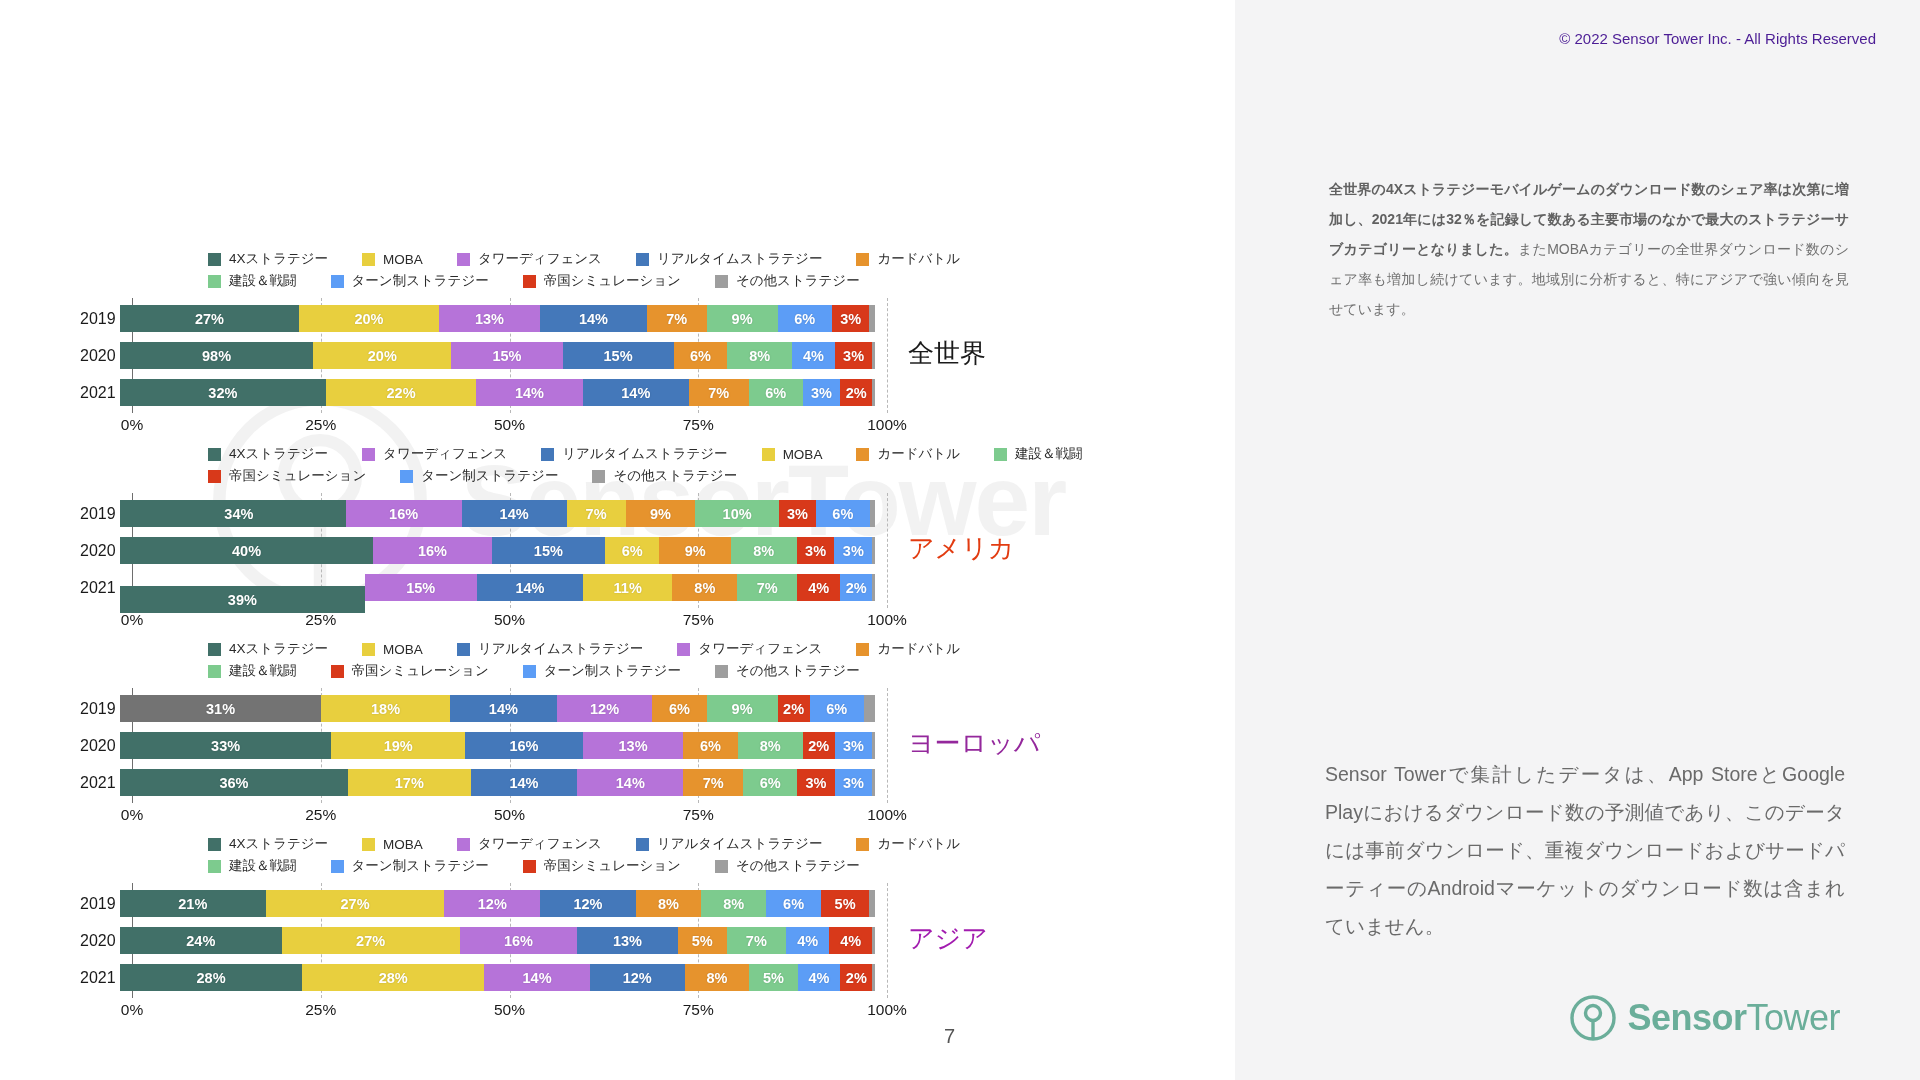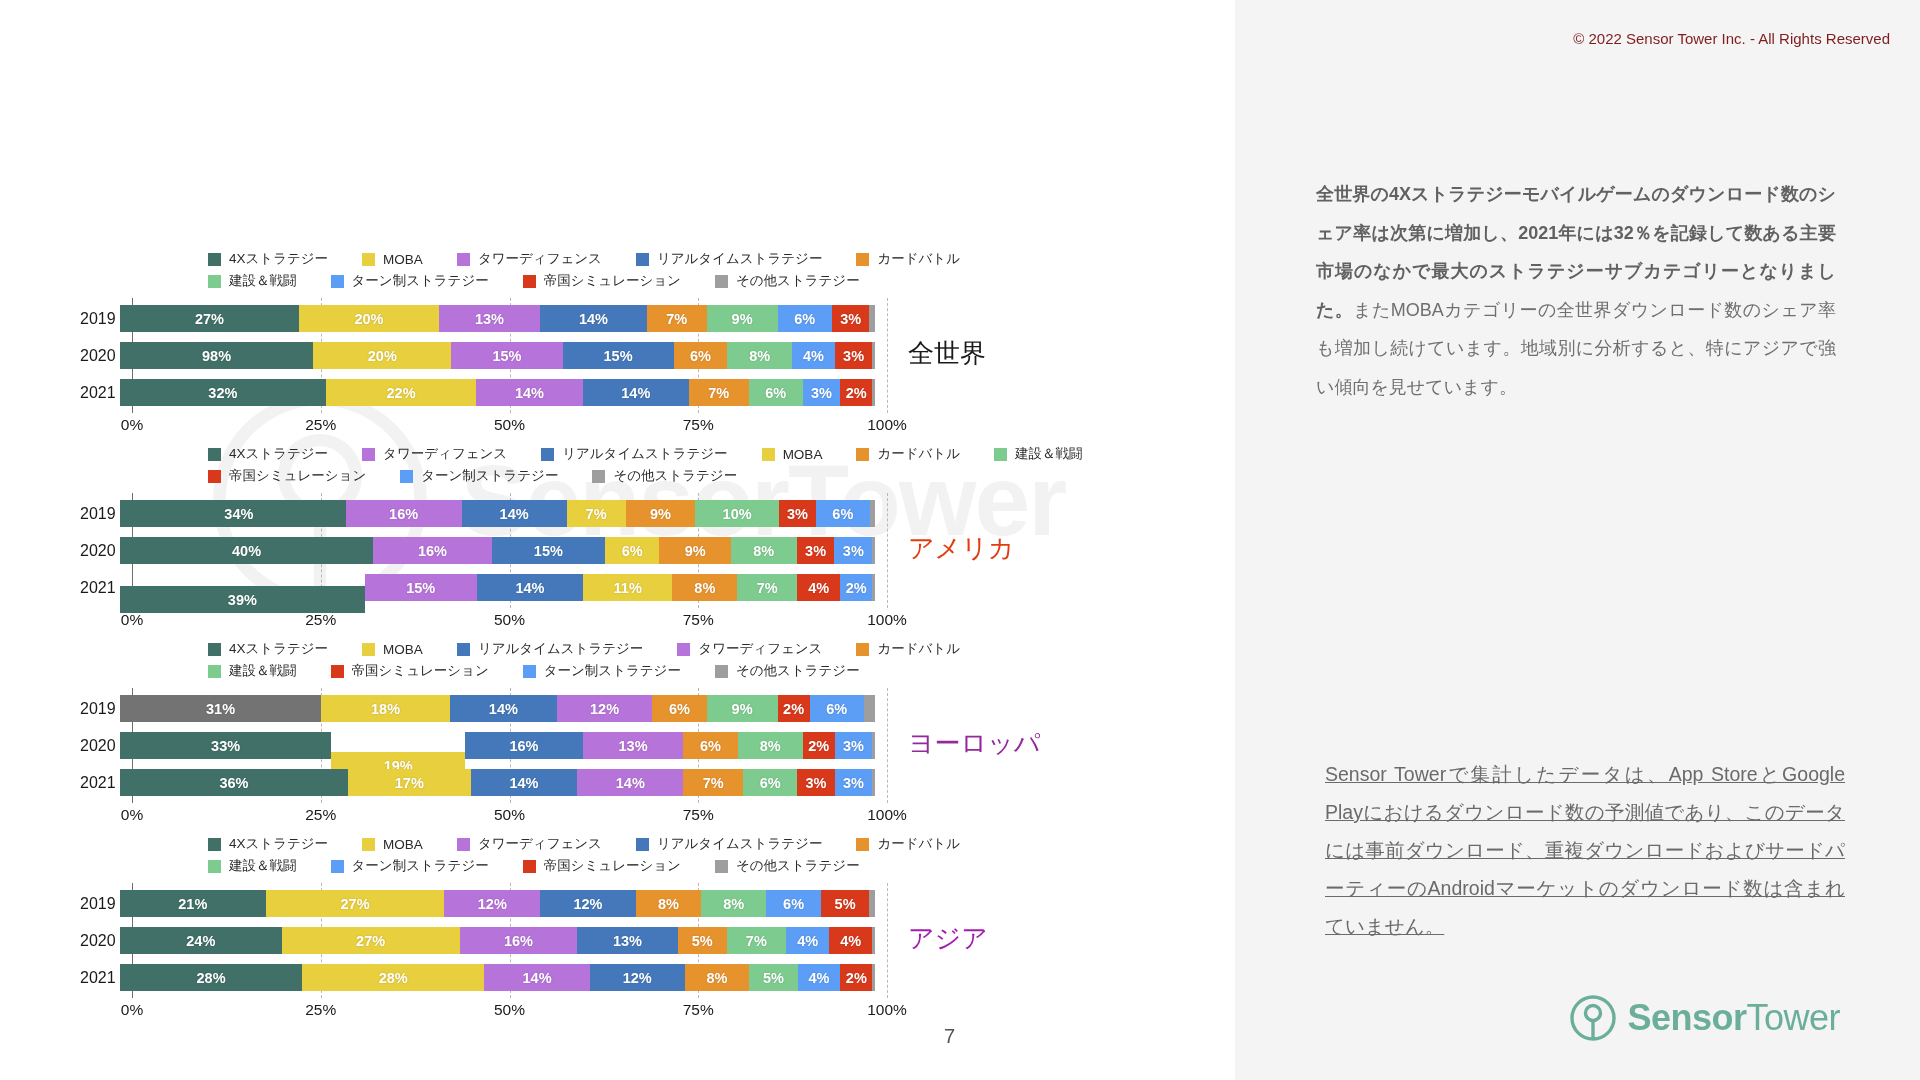--- a/index.html
+++ b/index.html
@@ -9,33 +9,33 @@
     background:#ffffff;
     font-family:"Liberation Sans","DejaVu Sans",sans-serif;
     overflow:hidden;
   }
   
   .right-panel {
     position:absolute; left:1235px; top:0; width:685px; height:1080px;
     background:#F4F4F5;
   }
   .copyright {
-    position:absolute; top:30px; right:30px;
-    font-size:15px; color:#7f1d1d;
+    position:absolute; top:30px; right:44px;
+    font-size:15px; color:#4c1d95;
   }
   .lead {
-    position:absolute; top:175px; left:81px; width:520px;
-    font-size:18px; line-height:2.14; color:#6F6F6F; text-align:justify;
+    position:absolute; top:175px; left:94px; width:520px;
+    font-size:14px; line-height:2.14; color:#6F6F6F; text-align:justify;
   }
   .lead b { font-weight:bold; color:#616161; }
   .note {
     position:absolute; top:755px; left:90px; width:520px;
   }
   .note-title { font-size:19.5px; font-weight:bold; color:#4F4F4F; margin-bottom:10px; }
-  .note-body  { font-size:19.5px; color:#6A6A6A; line-height:1.95; text-align:justify;text-decoration:underline; }
+  .note-body  { font-size:19.5px; color:#6A6A6A; line-height:1.95; text-align:justify; }
   .logo {
     position:absolute; right:80px; bottom:38px;
     display:flex; align-items:center; gap:10px;
   }
   .logo-text { font-size:36px; color:#6BAE9A; letter-spacing:-0.5px; }
   .logo-text b { font-weight:bold; }
   
   .main { position:absolute; left:0; top:0; width:1235px; height:1080px; }
   .page-title {
     position:absolute; left:80px; top:48px; width:950px;
@@ -471,21 +471,21 @@
               </div>
               <div class="segment" style="flex-grow: 2; background: rgb(158, 158, 158);"></div>
             </div>
           </div>
           <div class="bar-row">
             <div class="year-label">2020</div>
             <div class="track">
               <div class="segment" style="flex-grow: 33; background: rgb(65, 112, 104);">
                 <div class="segment-label">33%</div>
               </div>
-              <div class="segment" style="flex-grow: 19; background: rgb(232, 207, 62); margin-top: 20px;">
+              <div class="segment" style="flex-grow: 19; background: rgb(232, 207, 62);">
                 <div class="segment-label">19%</div>
               </div>
               <div class="segment" style="flex-grow: 16; background: rgb(68, 120, 186);">
                 <div class="segment-label">16%</div>
               </div>
               <div class="segment" style="flex-grow: 13; background: rgb(182, 115, 217);">
                 <div class="segment-label">13%</div>
               </div>
               <div class="segment" style="flex-grow: 6; background: rgb(230, 147, 45);">
                 <div class="segment-label">6%</div>

